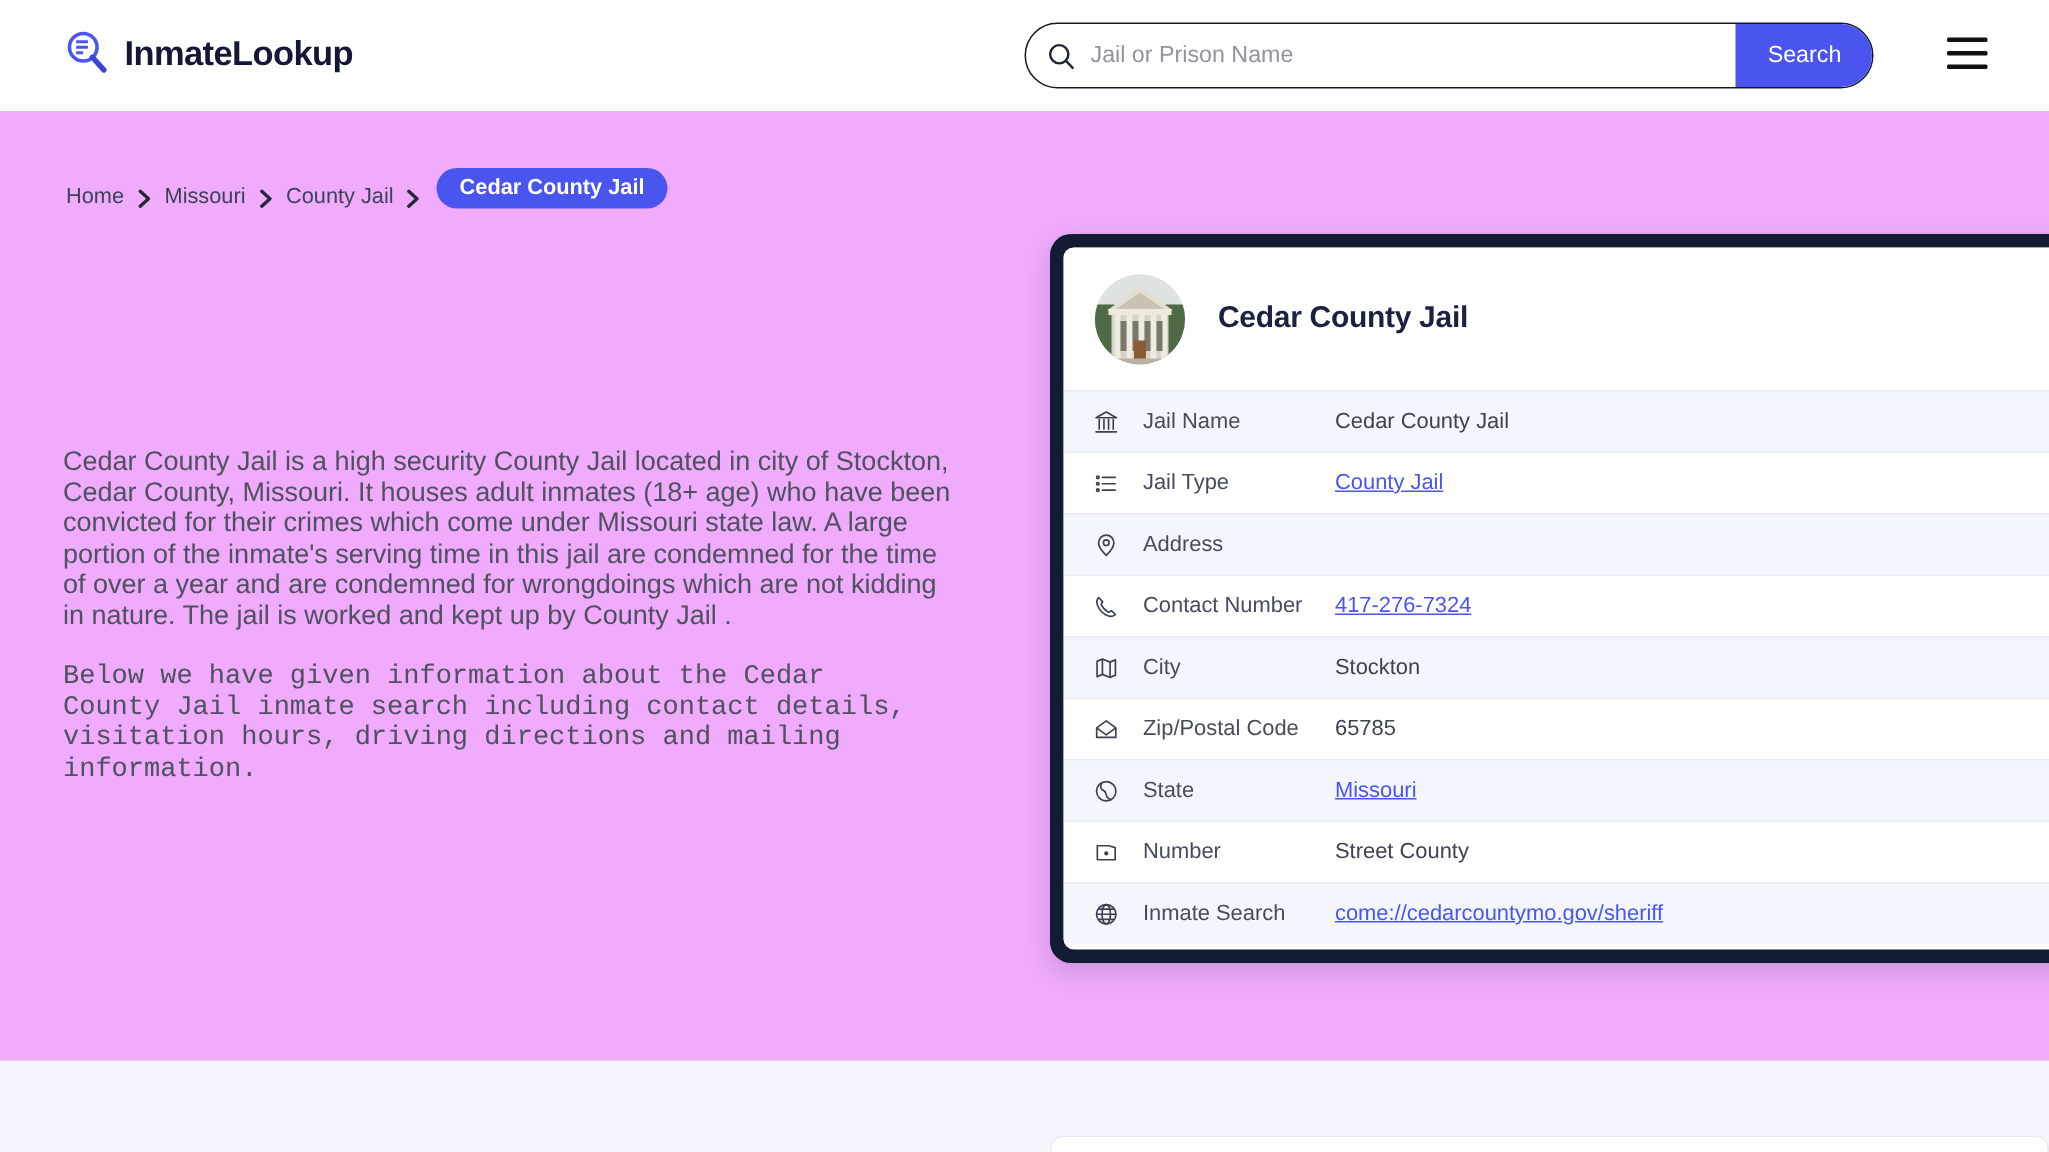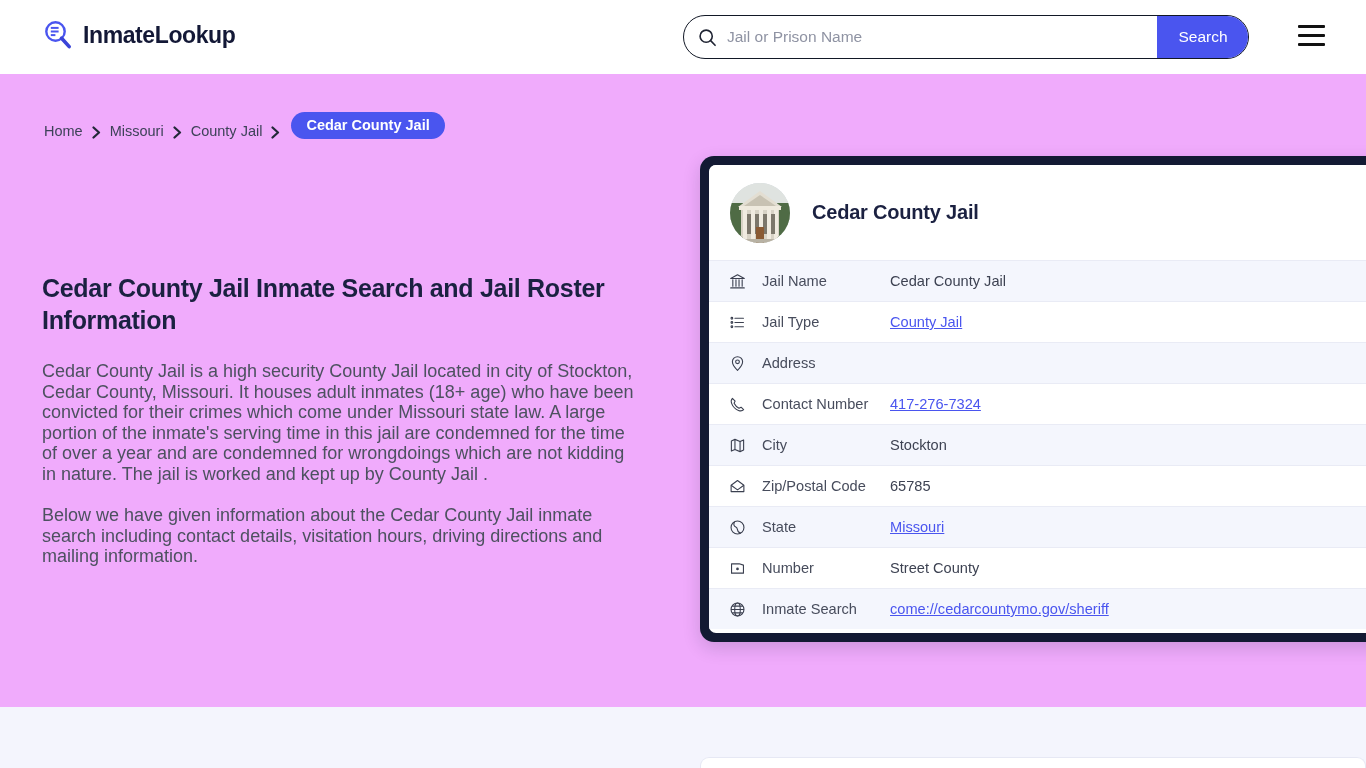--- a/index.html
+++ b/index.html
@@ -89,21 +89,21 @@
   .page-title {
     font-size: 25px; line-height: 32px; font-weight: 700;
     color: #1b2141; letter-spacing: -0.3px;
     width: 570px;
   }
   .para {
     margin-top: 25px;
     font-size: 18px; line-height: 20.5px; color: #4d5160;
     width: 596px;
   }
-  .para.second { margin-top: 21px; width: 580px; }
+  .para.second { margin-top: 21px; width: 580px; font-family: Liberation Mono, monospace; }
 
   
   .card {
     position: absolute; left: 700px; top: 156px;
     width: 700px; height: 486px;
     background: #131a33;
     border-radius: 14px 0 0 14px;
     padding: 9px 0 9px 9px;
     box-shadow: 0 6px 18px rgba(16,22,48,0.16);
   }
@@ -222,21 +222,20 @@
     <a class="crumb" href="#">County Jail</a>
     <span class="crumb-sep">
       <svg width="9" height="13" viewBox="0 0 9 13">
           <polyline points="1.5,1.5 7,6.5 1.5,11.5" fill="none" stroke="#222838" stroke-width="2.2" stroke-linecap="round" stroke-linejoin="round"></polyline>
         </svg>
     </span>
     <span class="crumb-current">Cedar County Jail</span>
   </nav>
 
   <div class="left-col">
-    <h1 class="page-title">Cedar County Jail Inmate Search and Jail Roster Information</h1>
     <p class="para">Cedar County Jail is a high security County Jail located in city of Stockton, Cedar County, Missouri. It houses adult inmates (18+ age) who have been convicted for their crimes which come under Missouri state law. A large portion of the inmate's serving time in this jail are condemned for the time of over a year and are condemned for wrongdoings which are not kidding in nature. The jail is worked and kept up by County Jail .</p>
     <p class="para second">Below we have given information about the Cedar County Jail inmate search including contact details, visitation hours, driving directions and mailing information.</p>
   </div>
 
   <div class="card">
     <div class="card-inner">
 
       <div class="card-head">
         <div class="avatar">
           <svg width="60" height="60" viewBox="0 0 60 60">

